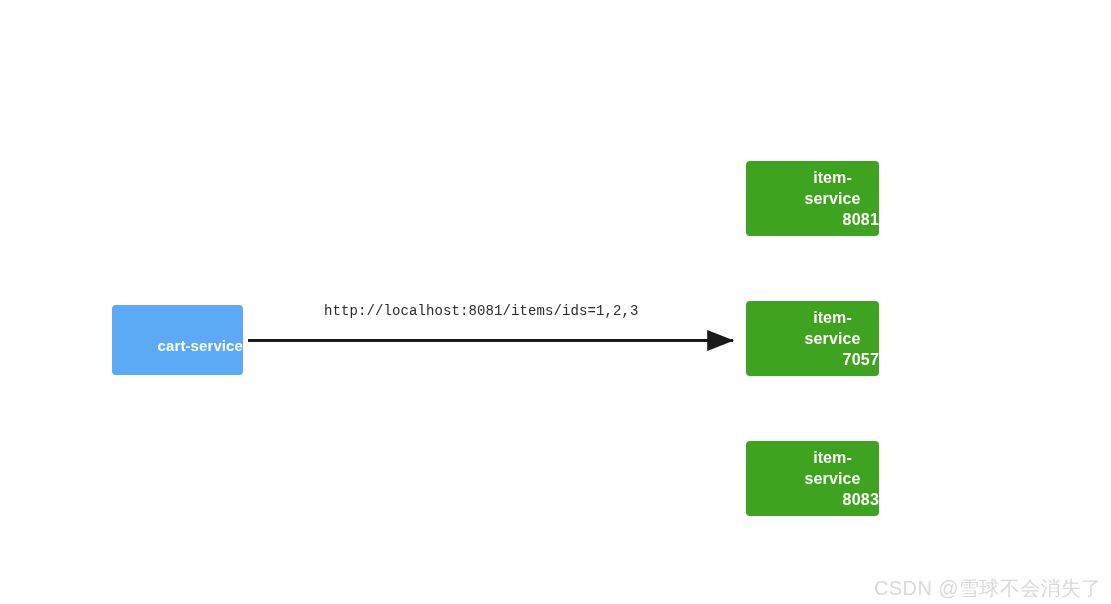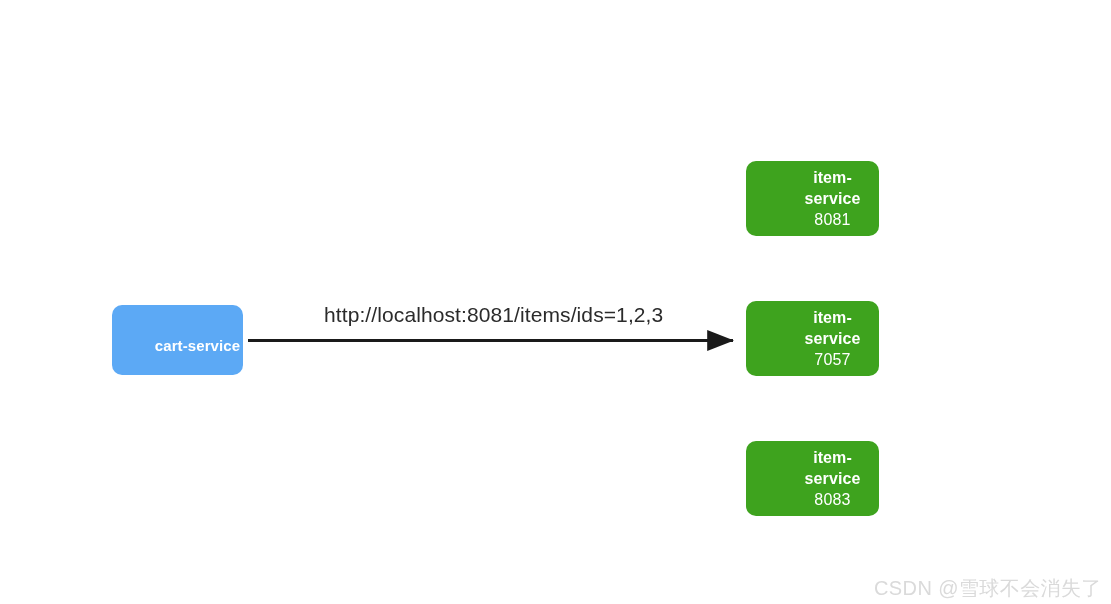--- a/index.html
+++ b/index.html
@@ -20,35 +20,35 @@
     height: 604px;
     background: #ffffff;
   }
 
   
   .node {
     position: absolute;
     box-sizing: border-box;
     display: flex;
     flex-direction: column;
-    align-items: center;
+    align-items: flex-end;
     justify-content: center;
-    border-radius: 10px;
+    border-radius: 4px;
     text-align: center;
     line-height: 1.32;
     padding-left: 40px;
   }
   .node .node-title {
     font-weight: bold;
     font-size: 16px;
     color: #ffffff;
     letter-spacing: 0.1px;
   }
   .node .node-port {
-    font-weight: normal;
+    font-weight: bold;
     font-size: 16px;
     color: #ffffff;
     letter-spacing: 0.2px;
   }
 
   .node-client {
     left: 112px;
     top: 305px;
     width: 131px;
     height: 70px;
@@ -68,24 +68,25 @@
     width: 1111px;
     height: 604px;
     pointer-events: none;
   }
 
   
   .edge-label {
     position: absolute;
     left: 324px;
     top: 303px;
-    font-size: 21px;
+    font-size: 14px;
     color: #2b2b2b;
     white-space: nowrap;
     letter-spacing: 0.1px;
+    font-family: Liberation Mono, monospace;
   }
 
   
   .watermark {
     position: absolute;
     left: 874px;
     top: 575px;
     font-size: 20px;
     color: #dadada;
     white-space: nowrap;

